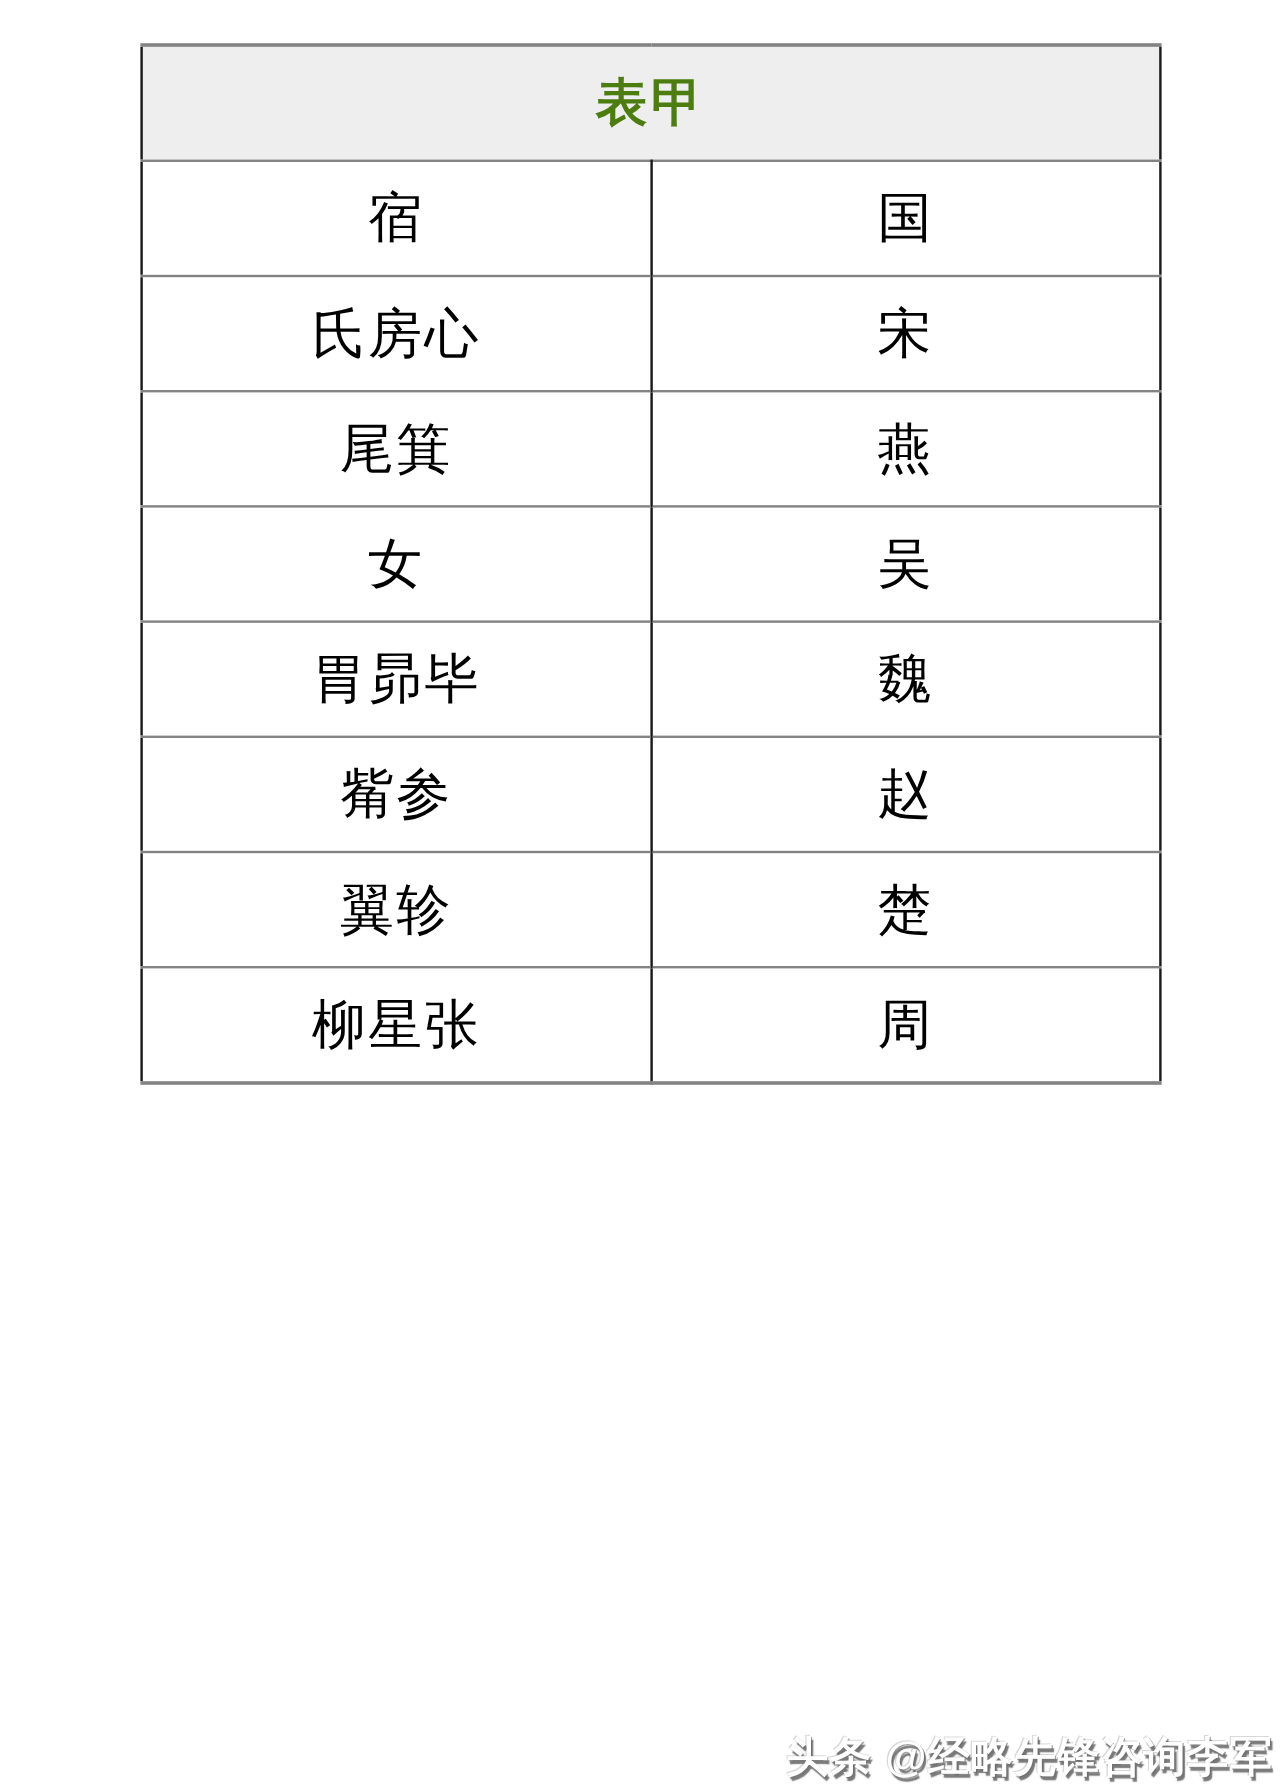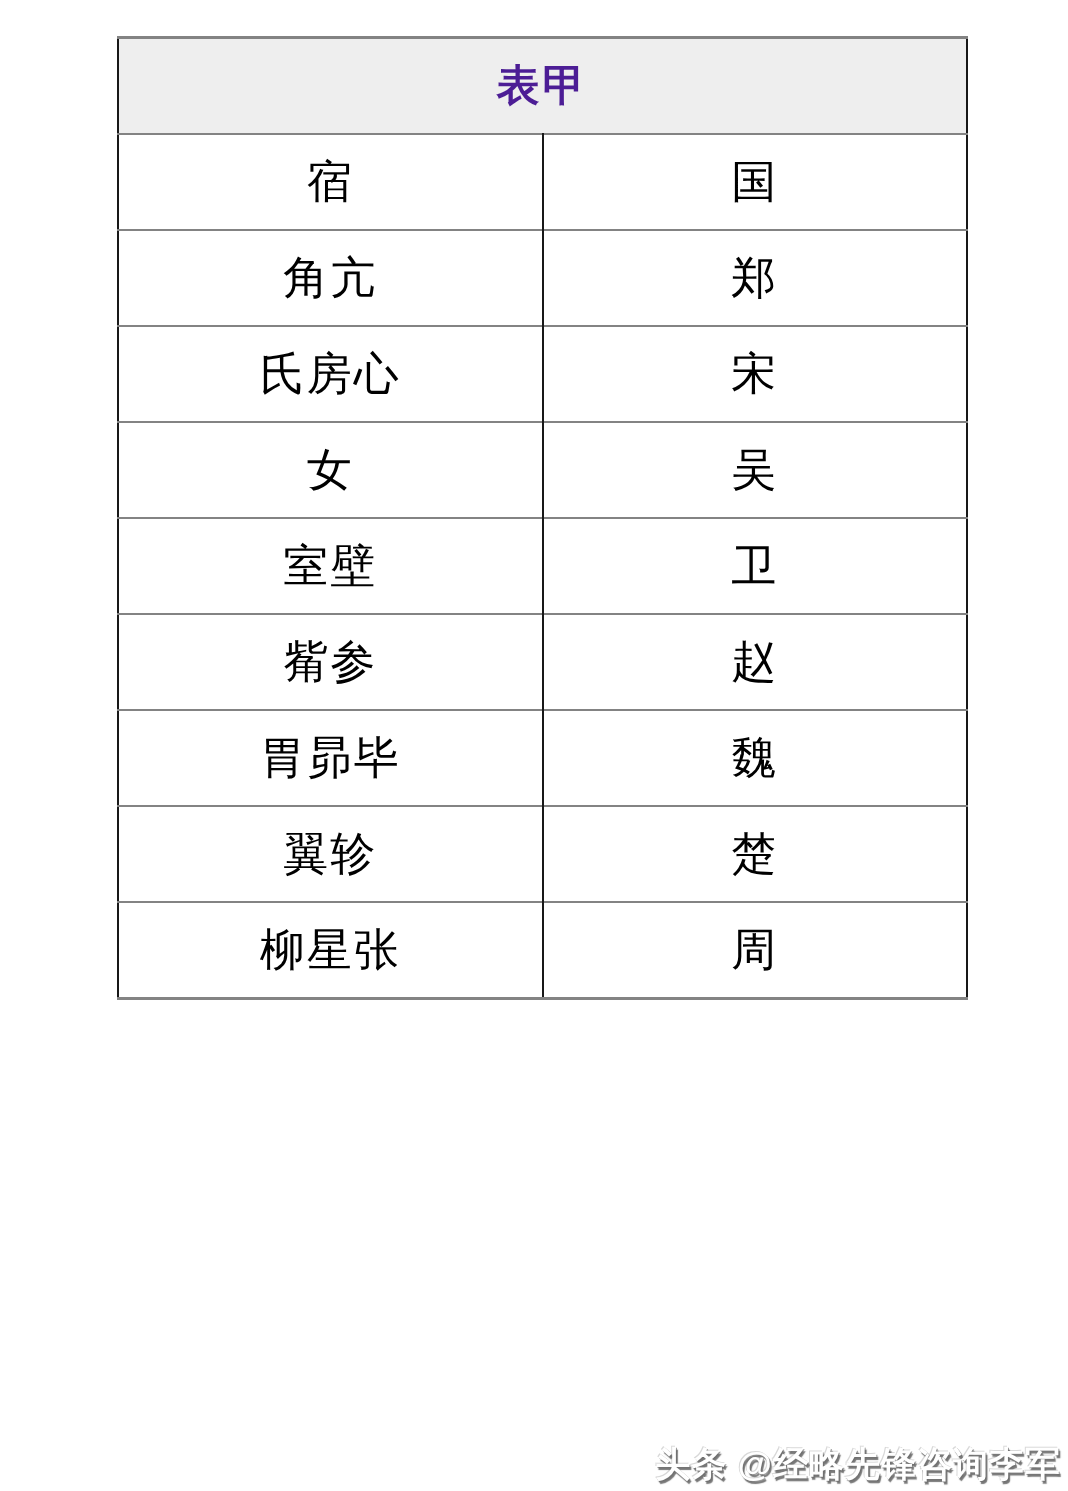--- a/index.html
+++ b/index.html
@@ -25,21 +25,21 @@
     border-right: 2px solid #181818;
     border-top: 3px solid #838383;
     border-bottom: 3px solid #838383;
   }
   .tbl th.title-cell {
     height: 92px;
     background: #eeeeee;
     font-size: 43px;
     font-weight: bold;
     letter-spacing: 3px;
-    color: #4c1d95;
+    color: #4d7c0f;
     text-align: center;
     vertical-align: middle;
   }
   .tbl td {
     height: 92px;
     font-size: 45px;
     font-weight: normal;
     letter-spacing: 2px;
     color: #000000;
     text-align: center;
@@ -75,42 +75,38 @@
     <tr>
       <th class="title-cell" colspan="2">表甲</th>
     </tr>
   </thead>
   <tbody>
     <tr>
       <td class="col-su">宿</td>
       <td class="col-guo">国</td>
     </tr>
     <tr>
-      <td class="col-su">角亢</td>
-      <td class="col-guo">郑</td>
+      <td class="col-su">氏房心</td>
+      <td class="col-guo">宋</td>
     </tr>
     <tr>
-      <td class="col-su">氏房心</td>
-      <td class="col-guo">宋</td>
+      <td class="col-su">尾箕</td>
+      <td class="col-guo">燕</td>
     </tr>
     <tr>
       <td class="col-su">女</td>
       <td class="col-guo">吴</td>
     </tr>
     <tr>
-      <td class="col-su">室壁</td>
-      <td class="col-guo">卫</td>
+      <td class="col-su">胃昴毕</td>
+      <td class="col-guo">魏</td>
     </tr>
     <tr>
       <td class="col-su">觜参</td>
       <td class="col-guo">赵</td>
-    </tr>
-    <tr>
-      <td class="col-su">胃昴毕</td>
-      <td class="col-guo">魏</td>
     </tr>
     <tr>
       <td class="col-su">翼轸</td>
       <td class="col-guo">楚</td>
     </tr>
     <tr>
       <td class="col-su">柳星张</td>
       <td class="col-guo">周</td>
     </tr>
   </tbody>

